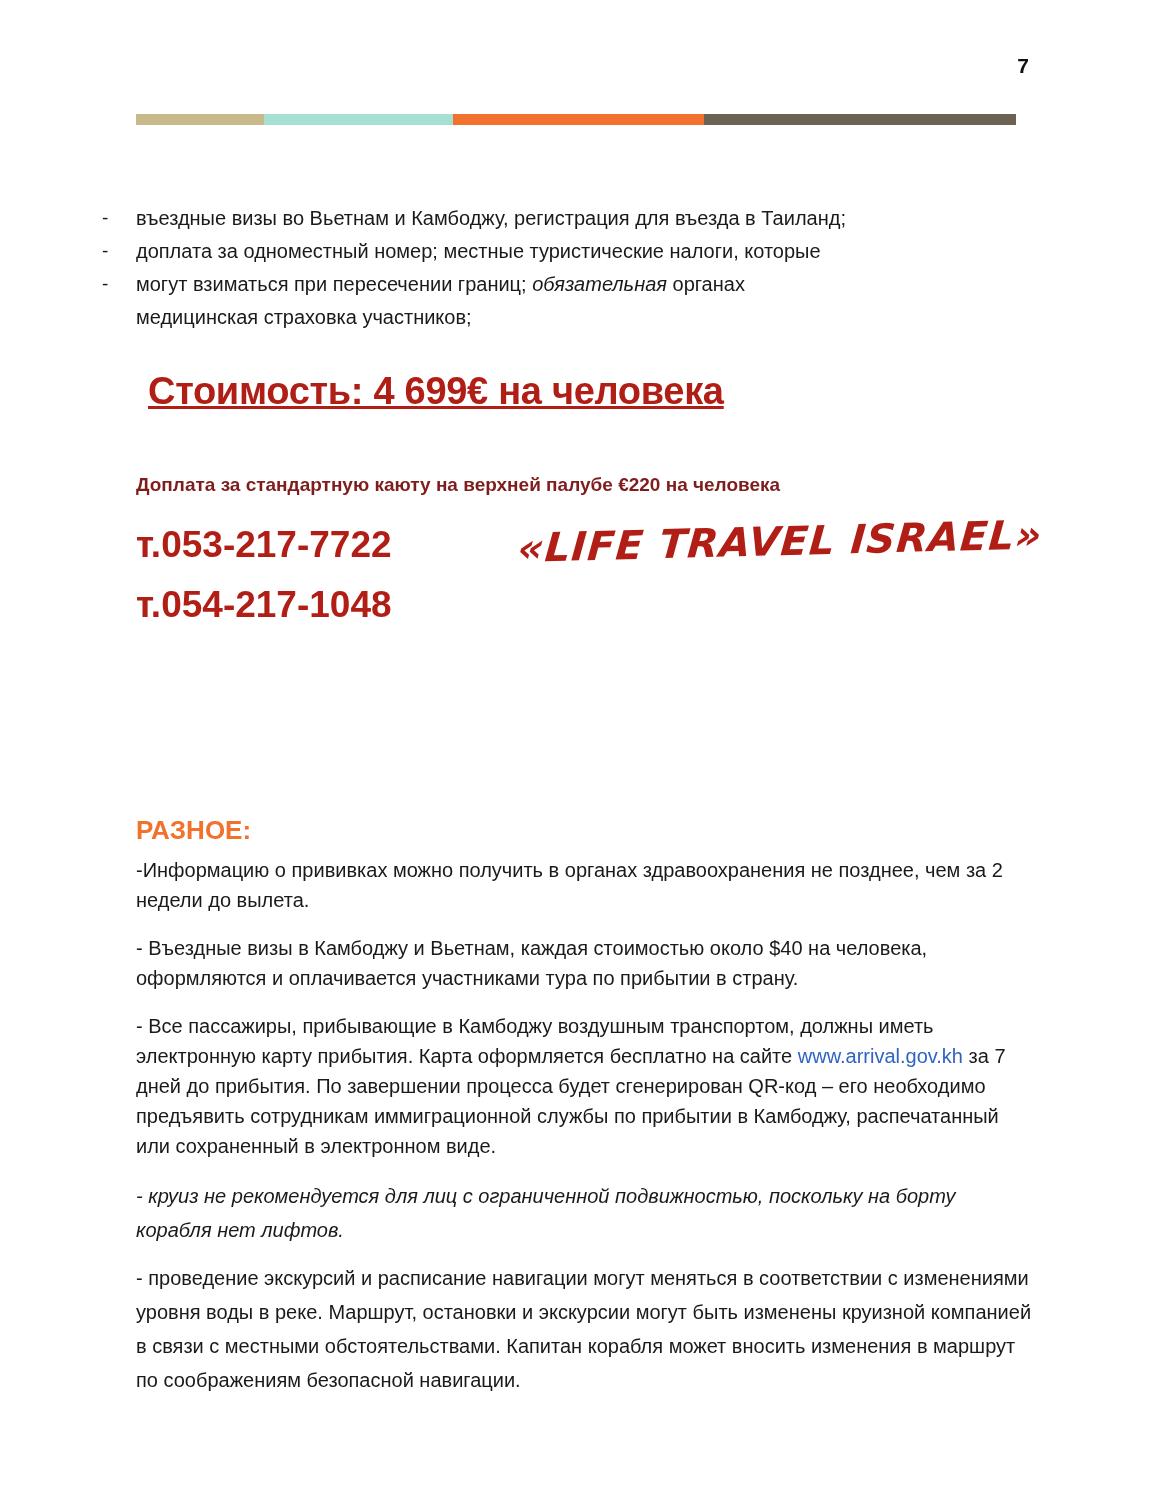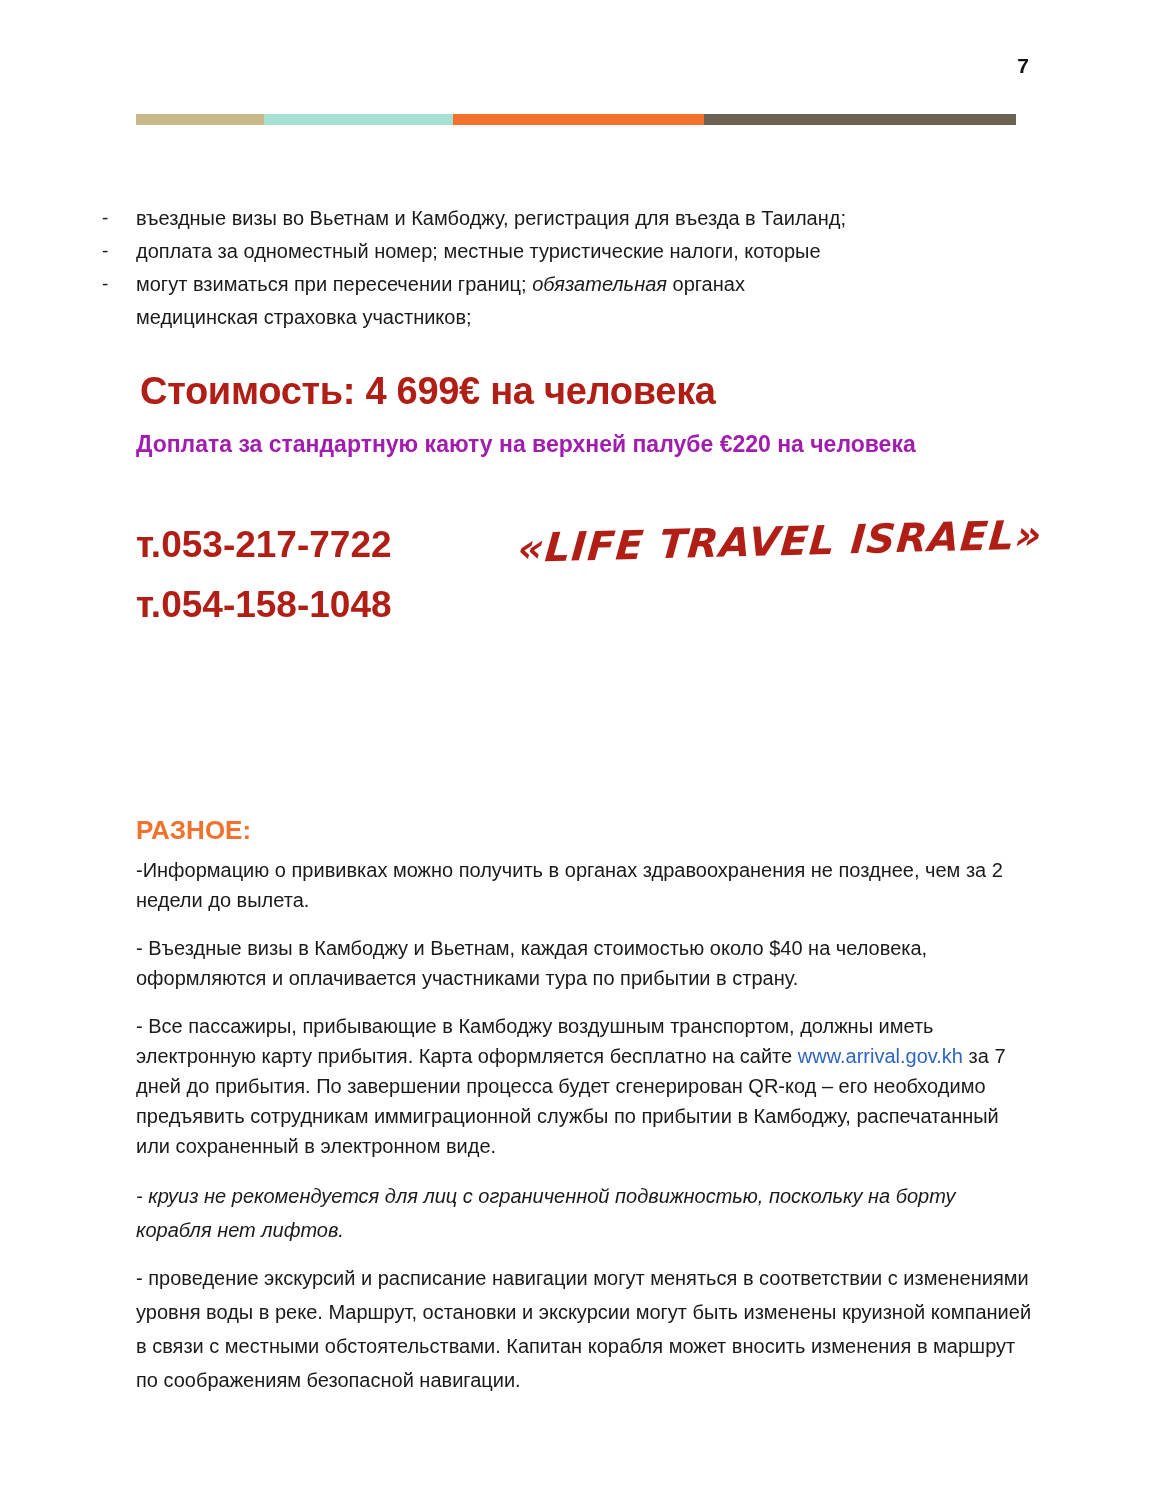--- a/index.html
+++ b/index.html
@@ -82,33 +82,34 @@
   .bullet-cont {
     margin-left: 36px;
     font-size: 20px;
     line-height: 31px;
     color: #1a1a1a;
   }
 
   .price-line {
     position: absolute;
     top: 370px;
-    left: 140px;
+    left: 148px;
     font-size: 38px;
     font-weight: bold;
     color: #b01e16;
     letter-spacing: -0.3px;
+    text-decoration: underline;
   }
   .surcharge-line {
     position: absolute;
-    top: 431px;
-    left: 136px;
-    font-size: 23px;
-    font-weight: bold;
-    color: #a21caf;
+    top: 474px;
+    left: 136px;
+    font-size: 19px;
+    font-weight: bold;
+    color: #7f1d1d;
   }
 
   .phones {
     position: absolute;
     top: 515px;
     left: 136px;
     font-size: 37px;
     font-weight: bold;
     color: #b01e16;
     line-height: 60px;
@@ -190,21 +191,21 @@
       <div class="bullet-text"><span>могут взиматься при пересечении границ; </span><i>обязательная</i><span> органах</span></div>
     </div>
     <div class="bullet-cont">медицинская страховка участников;</div>
   </div>
 
   <div class="price-line">Стоимость: 4 699€ на человека</div>
   <div class="surcharge-line">Доплата за стандартную каюту на верхней палубе €220 на человека</div>
 
   <div class="phones">
     <div>т.053-217-7722</div>
-    <div>т.054-158-1048</div>
+    <div>т.054-217-1048</div>
   </div>
 
   <div class="brand">«LIFE TRAVEL ISRAEL»</div>
 
   <div class="heading-misc">РАЗНОЕ:</div>
 
   <div class="misc-body">
     <p class="misc-p tight">-Информацию о прививках можно получить в органах здравоохранения не позднее, чем за 2 недели до вылета.</p>
     <p class="misc-p tight">- Въездные визы в Камбоджу и Вьетнам, каждая стоимостью около $40 на человека, оформляются и оплачивается участниками тура по прибытии в страну.</p>
     <p class="misc-p tight"><span>- Все пассажиры, прибывающие в Камбоджу воздушным транспортом, должны иметь электронную карту прибытия. Карта оформляется бесплатно на сайте </span><a href="#">www.arrival.gov.kh</a><span> за 7 дней до прибытия. По завершении процесса будет сгенерирован QR-код – его необходимо предъявить сотрудникам иммиграционной службы по прибытии в Камбоджу, распечатанный или сохраненный в электронном виде.</span></p>

